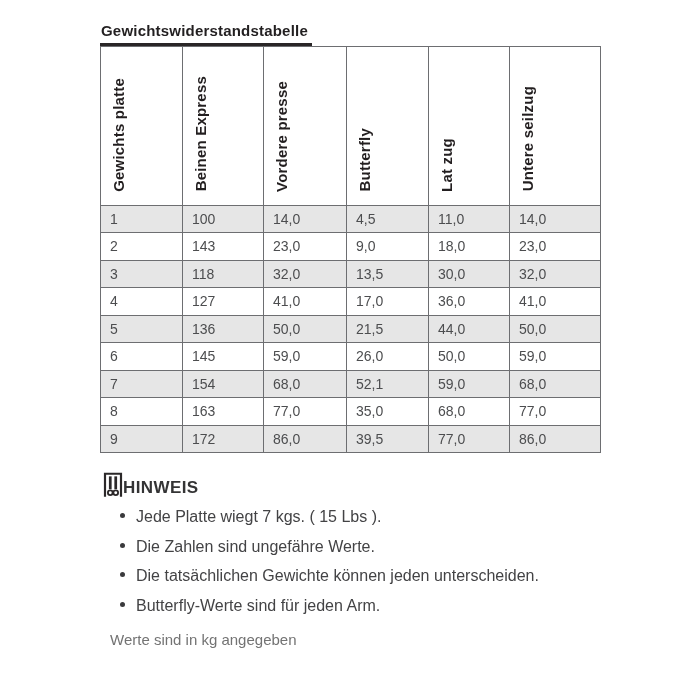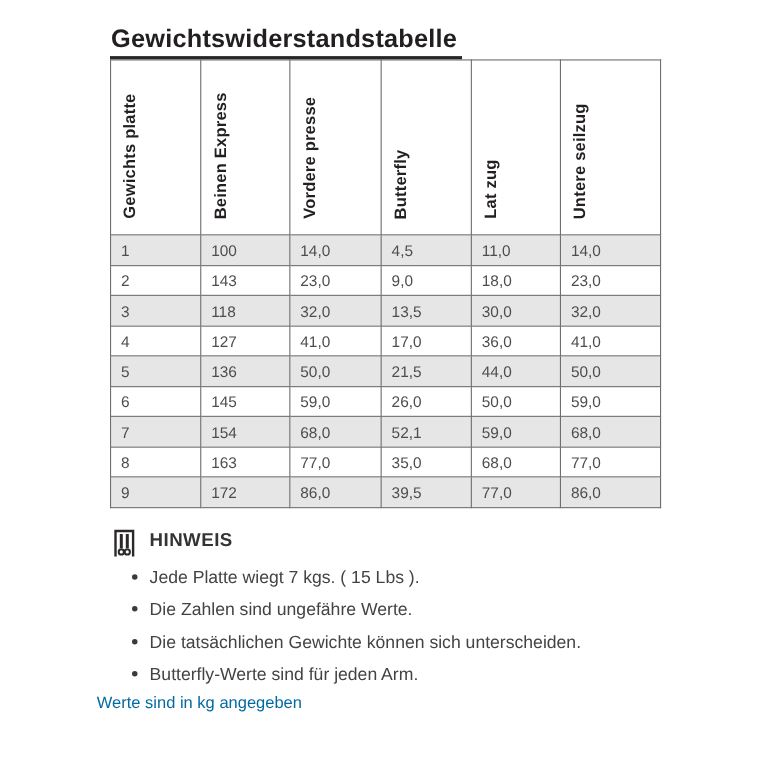--- a/index.html
+++ b/index.html
@@ -17,21 +17,21 @@
   }
   .content {
     position: absolute;
     left: 100px;
     top: 23px;
     width: 502px;
   }
   .title {
     margin: 0;
     width: fit-content;
-    font-size: 23px;
+    font-size: 15px;
     font-weight: bold;
     letter-spacing: 0.2px;
     color: #221f20;
     line-height: 1.1;
     padding: 0 4px 3px 1px;
     border-bottom: 3px solid #2a2627;
   }
   table.resistance {
     border-collapse: collapse;
     table-layout: fixed;
@@ -67,22 +67,21 @@
     vertical-align: middle;
   }
   table.resistance tbody tr:nth-child(odd) td {
     background: #e6e6e6;
   }
   .notes {
     margin: 19px 0 0 3px;
   }
   .note-header {
     display: flex;
-    align-items: flex-start;
-    gap: 13px;
+    align-items: flex-end;
   }
   .note-heading {
     font-size: 17px;
     font-weight: bold;
     letter-spacing: 0.4px;
     color: #343435;
   }
   ul.note-list {
     list-style: none;
     margin: 9px 0 0 0;
@@ -100,24 +99,24 @@
     position: absolute;
     left: -16px;
     top: 6px;
     width: 5px;
     height: 5px;
     border-radius: 50%;
     background: #3a3a3c;
   }
   .footer-note {
     position: absolute;
-    left: 88px;
+    left: 110px;
     top: 631px;
     font-size: 15px;
-    color: #0369a1;
+    color: #737373;
   }
 </style>
 </head>
 <body>
 
 <div class="page">
   <div class="content">
 
     <h1 class="title">Gewichtswiderstandstabelle</h1>
 
@@ -225,21 +224,21 @@
             <path d="M14 4.5 V18.5" fill="none" stroke="#2b2829" stroke-width="3"></path>
             <circle cx="8" cy="22.5" r="2.6" fill="none" stroke="#2b2829" stroke-width="2"></circle>
             <circle cx="14" cy="22.5" r="2.6" fill="none" stroke="#2b2829" stroke-width="2"></circle>
           </svg>
         </span>
         <span class="note-heading">HINWEIS</span>
       </div>
       <ul class="note-list">
           <li>Jede Platte wiegt 7 kgs. ( 15 Lbs ).</li>
           <li>Die Zahlen sind ungefähre Werte.</li>
-          <li>Die tatsächlichen Gewichte können sich unterscheiden.</li>
+          <li>Die tatsächlichen Gewichte können jeden unterscheiden.</li>
           <li>Butterfly-Werte sind für jeden Arm.</li>
         </ul>
     </div>
 
   </div>
 
   <div class="footer-note">Werte sind in kg angegeben</div>
 </div>
 
 </body></html>

